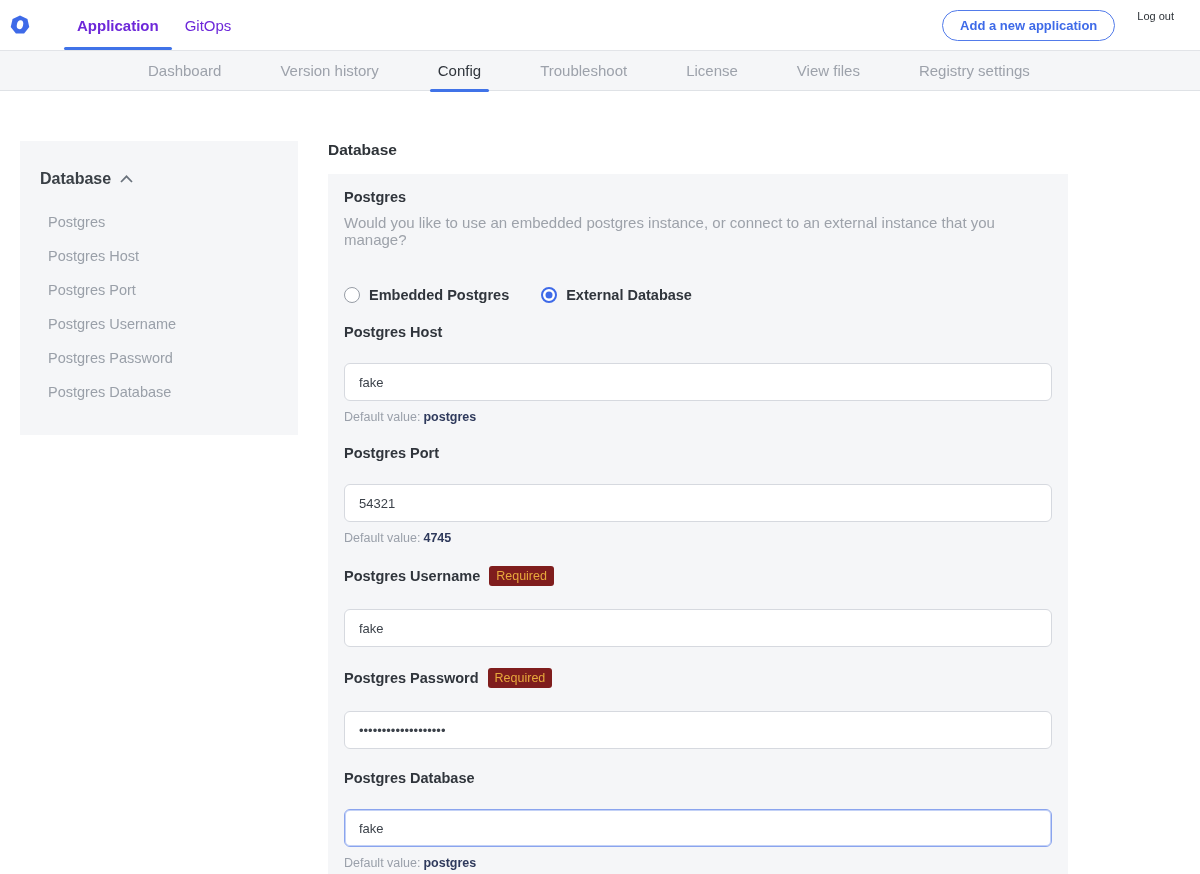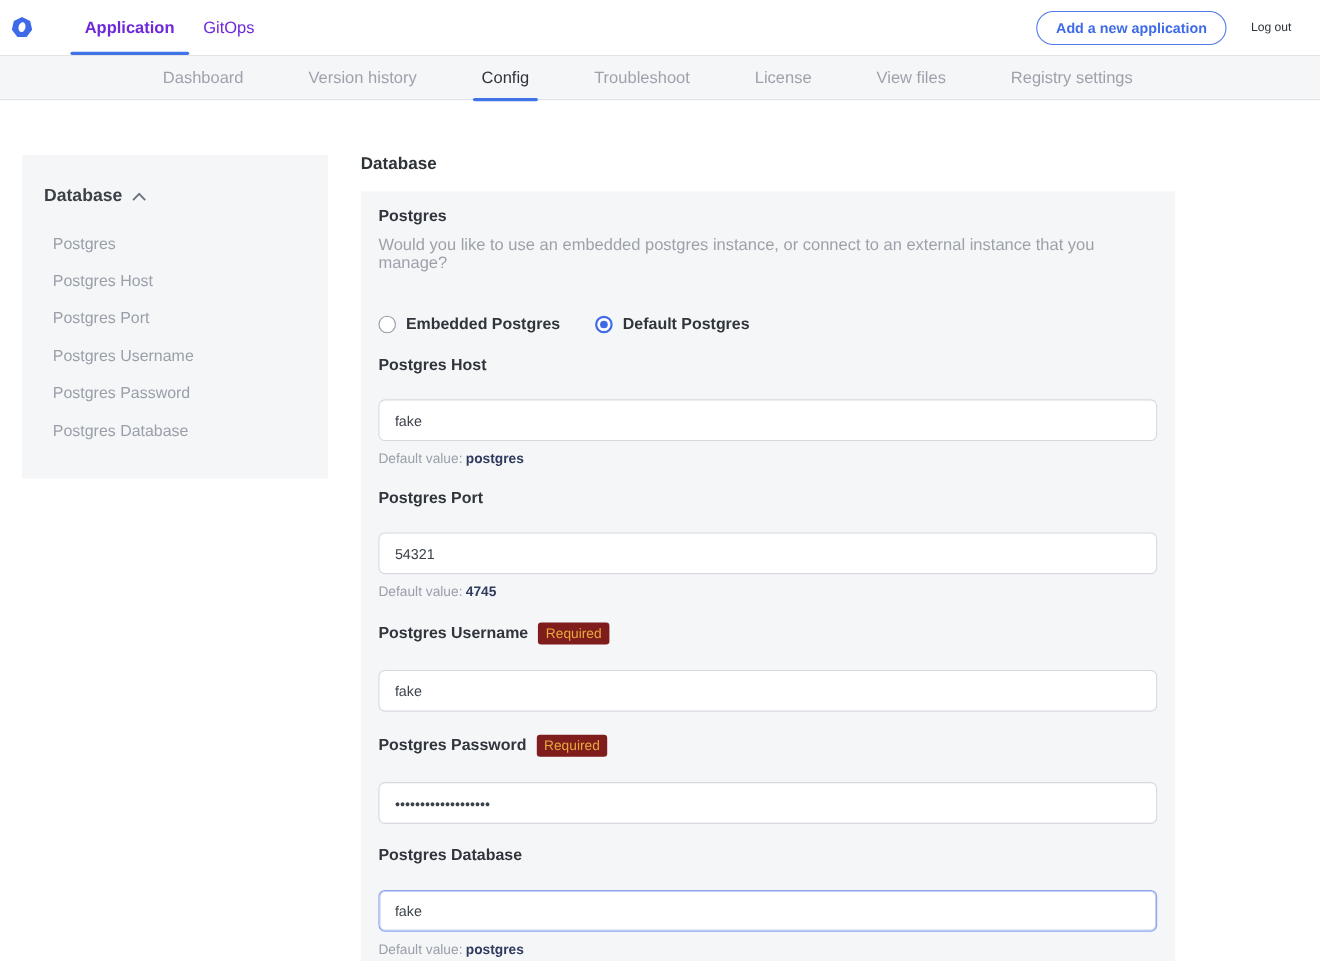--- a/index.html
+++ b/index.html
@@ -8,21 +8,21 @@
 
   
   .topbar { height: 51px; display: flex; align-items: center; padding-left: 10px;
     border-bottom: 1px solid #e2e4e8; background: #ffffff; }
   .logo { width: 20px; height: 20px; margin-right: 34px; flex: 0 0 auto; }
   .top-tab { position: relative; height: 100%; display: flex; align-items: center;
     padding: 0 13px; font-size: 15px; color: #6d28d9; cursor: pointer; }
   .top-tab.active { font-weight: 700; }
   .top-tab.active::after { content: ""; position: absolute; left: 0; right: 0; bottom: 0;
     height: 3px; background: #4073e8; border-radius: 2px; }
-  .topbar-right { margin-left: auto; display: flex; align-items: center; padding-right: 26px; }
+  .topbar-right { margin-left: auto; display: flex; padding-right: 26px; }
   .pill-btn { border: 1px solid #527bea; color: #3e6ae8; background: #ffffff;
     border-radius: 16px; height: 31px; padding: 0 17px; font-size: 13px; font-weight: 700;
     font-family: "Liberation Sans", sans-serif; cursor: pointer; }
   .logout { margin-left: 22px; font-size: 11px; color: #2e3338; cursor: pointer; }
 
   
   .subnav { height: 40px; background: #f5f6f8; border-bottom: 1px solid #dfe2e6;
     display: flex; align-items: center; padding-left: 148px; }
   .subnav-item { position: relative; height: 100%; display: flex; align-items: center;
     margin-right: 59px; font-size: 15px; color: #9da2ab; cursor: pointer; white-space: nowrap; }
@@ -127,21 +127,21 @@
       <div class="group-label">Postgres</div>
       <div class="group-help">Would you like to use an embedded postgres instance, or connect to an external instance that you manage?</div>
 
       <div class="radio-row">
         <div class="radio-option">
           <span class="radio-circle"></span>
           <span class="radio-label">Embedded Postgres</span>
         </div>
         <div class="radio-option selected">
           <span class="radio-circle"></span>
-          <span class="radio-label">Default Postgres</span>
+          <span class="radio-label">External Database</span>
         </div>
       </div>
 
       <div class="field">
         <div class="field-label-row">
           <span class="field-label">Postgres Host</span>
         </div>
         <input class="text-input" type="text" value="fake" style="">
         <div class="default-line"><span>Default value:</span><b>postgres</b></div>
       </div>

